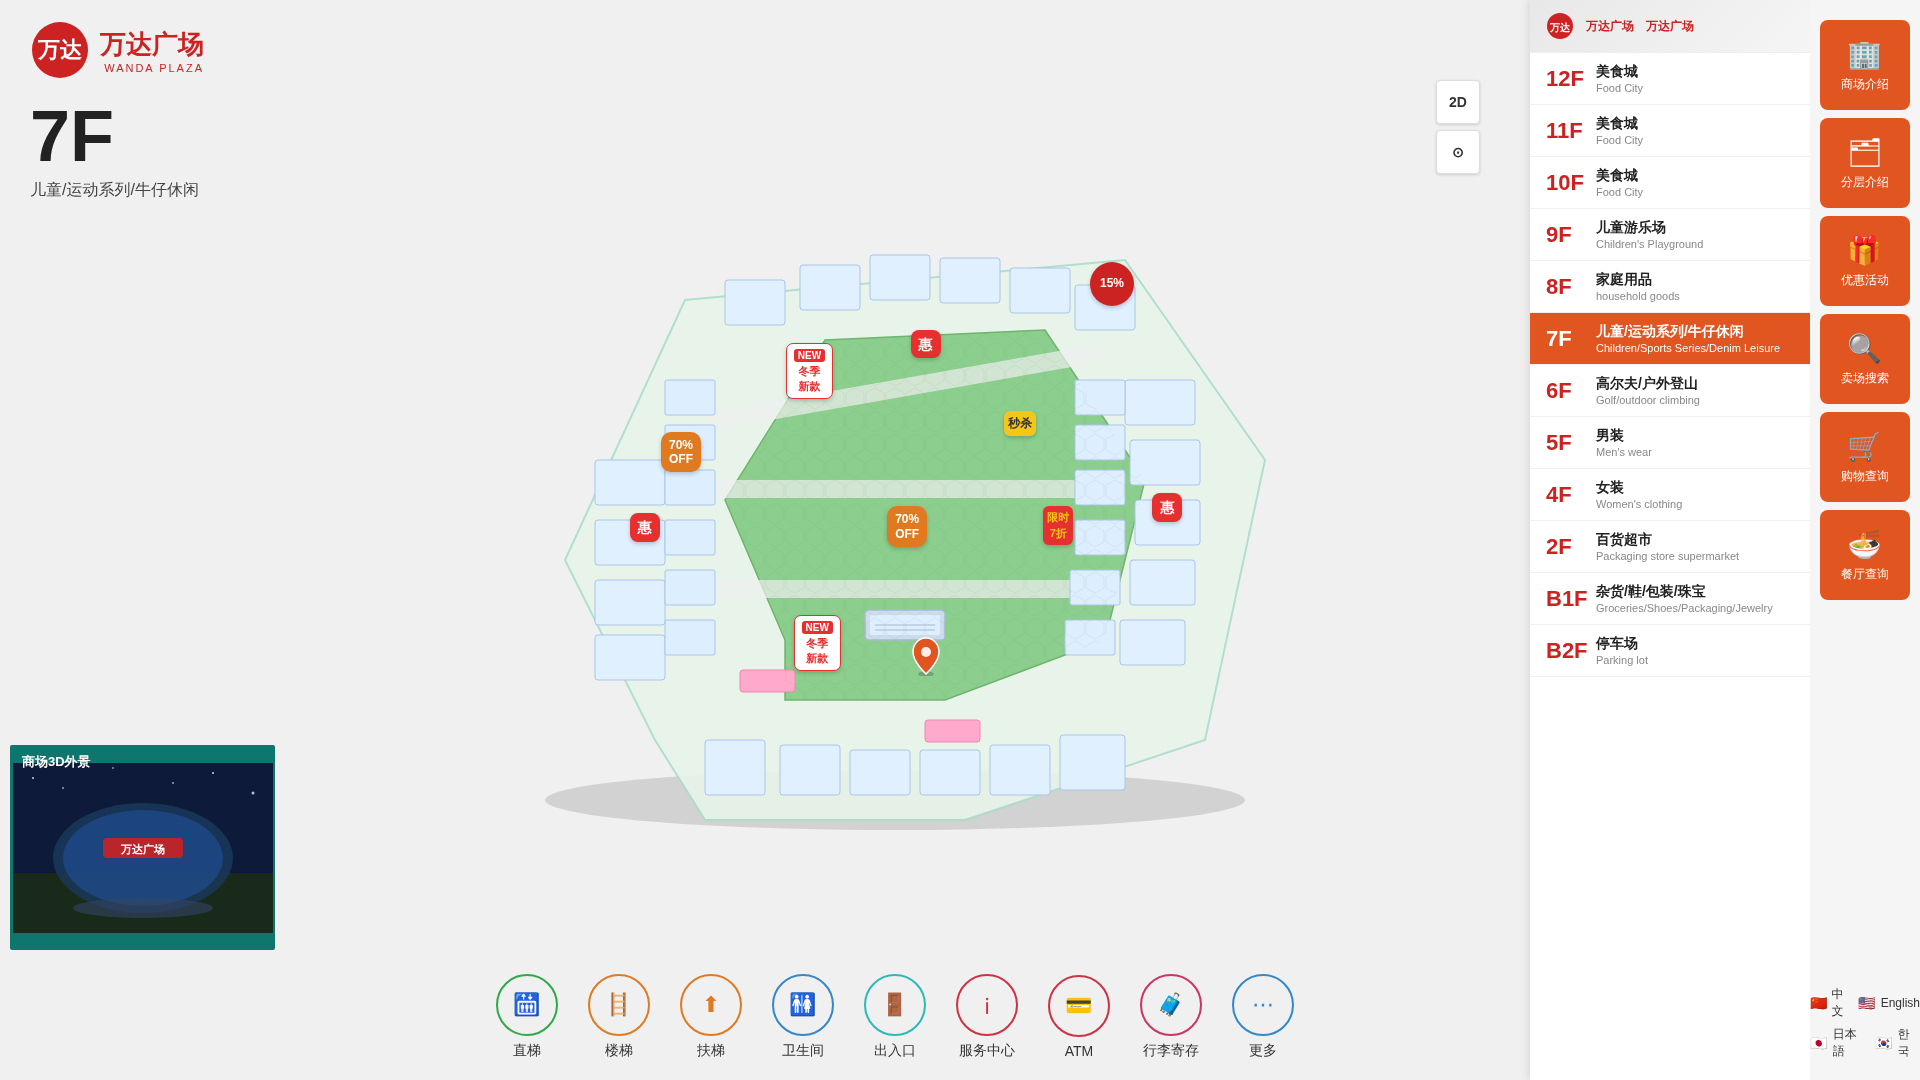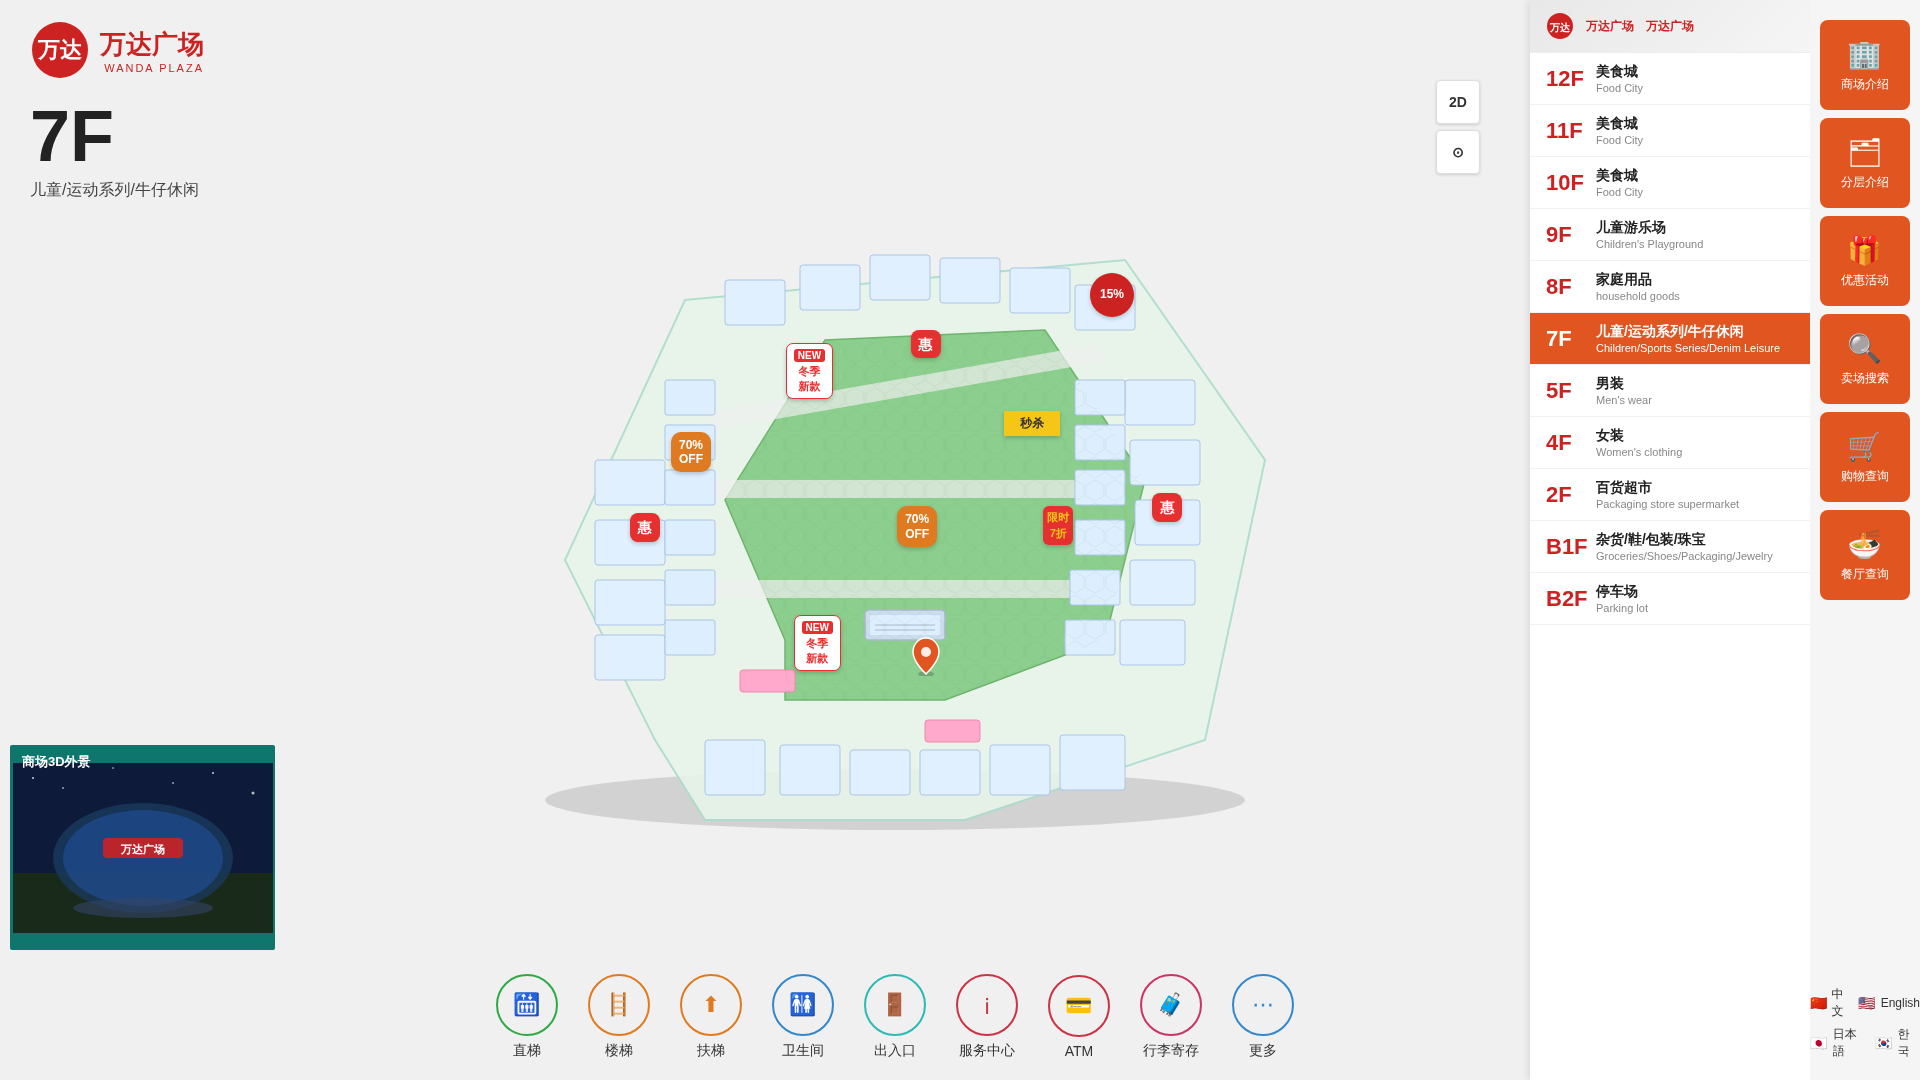--- a/index.html
+++ b/index.html
@@ -318,21 +318,20 @@
       padding: 6px 8px;
       border-radius: 8px;
       font-size: 14px;
     }
     .badge-sale {
       background: #e07a20;
       color: white;
       border-radius: 8px;
       padding: 4px 8px;
       font-size: 11px;
-      margin-left: 10px;
     }
     .badge-percent {
       background: #cc2222;
       color: white;
       border-radius: 50%;
       width: 44px;
       height: 44px;
       display: flex;
       align-items: center;
       justify-content: center;
@@ -469,36 +468,36 @@
         <polygon points="10,1 19,6 19,17 10,22 1,17 1,6" fill="none" stroke="#66aa66" stroke-width="0.5" opacity="0.4"></polygon>
       </pattern>
       <polygon points="280,460 220,320 320,160 540,150 640,300 600,460 440,520 280,520" fill="url(#hex)" opacity="0.6"></polygon>
     </svg>
 
     
     
     <div class="map-badge badge-hui" style="top:22%;left:52%;">惠</div>
     
     
-    <div class="map-badge badge-percent" style="top:12%;left:75%;margin-top:11px;">15%</div>
+    <div class="map-badge badge-percent" style="top:12%;left:75%;">15%</div>
     
     
     <div class="map-badge" style="top:24%;left:36%;background:white;border:1.5px solid #e63030;color:#e63030;font-size:11px;padding:4px 7px;border-radius:7px;text-align:center;line-height:1.4;"><span style="background:#e63030;color:white;border-radius:3px;padding:1px 4px;font-size:10px;">NEW</span><br>冬季<br>新款</div>
     
     
     <div class="map-badge badge-sale" style="top:37%;left:20%;border-radius:10px;padding:6px 8px;font-size:12px;text-align:center;">70%<br>OFF</div>
     
     
     <div class="map-badge badge-hui" style="top:49%;left:16%;">惠</div>
     
     
     <div class="map-badge badge-sale" style="top:48%;left:49%;border-radius:10px;padding:6px 8px;font-size:12px;text-align:center;">70%<br>OFF</div>
     
     
-    <div class="map-badge" style="top:34%;left:64%;background:#f5c518;color:#333;border-radius:1px;padding:5px 16px;font-size:12px;font-weight:bold;">秒杀</div>
+    <div class="map-badge" style="top:34%;left:64%;background:#f5c518;color:#333;border-radius:6px;padding:5px 4px;font-size:12px;font-weight:bold;">秒杀</div>
     
     
     <div class="map-badge" style="top:48%;left:69%;background:#e63030;color:#f5c518;border-radius:6px;padding:4px 4px;font-size:11px;font-weight:bold;text-align:center;line-height:1.4;">限时<br>7折</div>
     
     
     <div class="map-badge badge-hui" style="top:46%;left:83%;">惠</div>
     
     
     <div class="map-badge" style="top:64%;left:37%;background:white;border:1.5px solid #e63030;color:#e63030;font-size:11px;padding:4px 7px;border-radius:7px;text-align:center;line-height:1.4;"><span style="background:#e63030;color:white;border-radius:3px;padding:1px 4px;font-size:10px;">NEW</span><br>冬季<br>新款</div>
     
@@ -561,20 +560,27 @@
       <div class="floor-names">
         <div class="floor-name-cn">家庭用品</div>
         <div class="floor-name-en">household goods</div>
       </div>
     </div>
     <div class="floor-item active">
       <span class="floor-num">7F</span>
       <div class="floor-names">
         <div class="floor-name-cn">儿童/运动系列/牛仔休闲</div>
         <div class="floor-name-en">Children/Sports Series/Denim Leisure</div>
+      </div>
+    </div>
+    <div class="floor-item">
+      <span class="floor-num">6F</span>
+      <div class="floor-names">
+        <div class="floor-name-cn">高尔夫/户外登山</div>
+        <div class="floor-name-en">Golf/outdoor climbing</div>
       </div>
     </div>
     <div class="floor-item">
       <span class="floor-num">5F</span>
       <div class="floor-names">
         <div class="floor-name-cn">男装</div>
         <div class="floor-name-en">Men's wear</div>
       </div>
     </div>
     <div class="floor-item">

